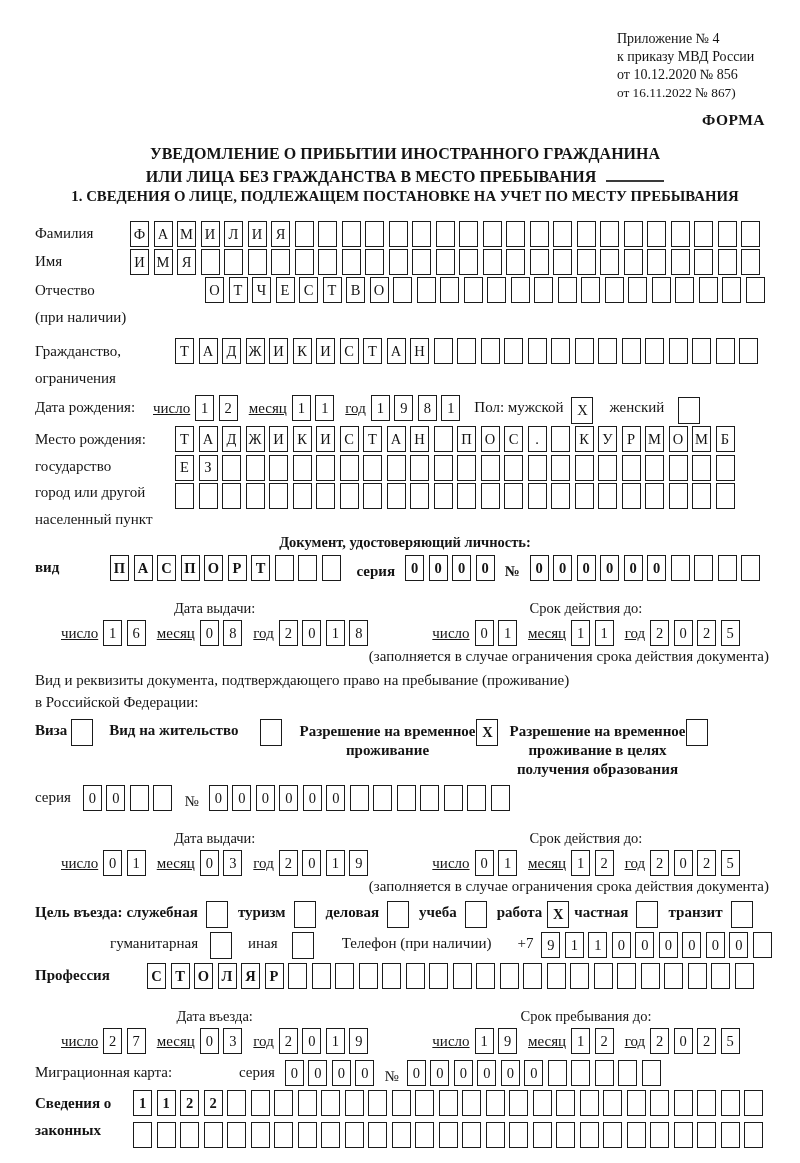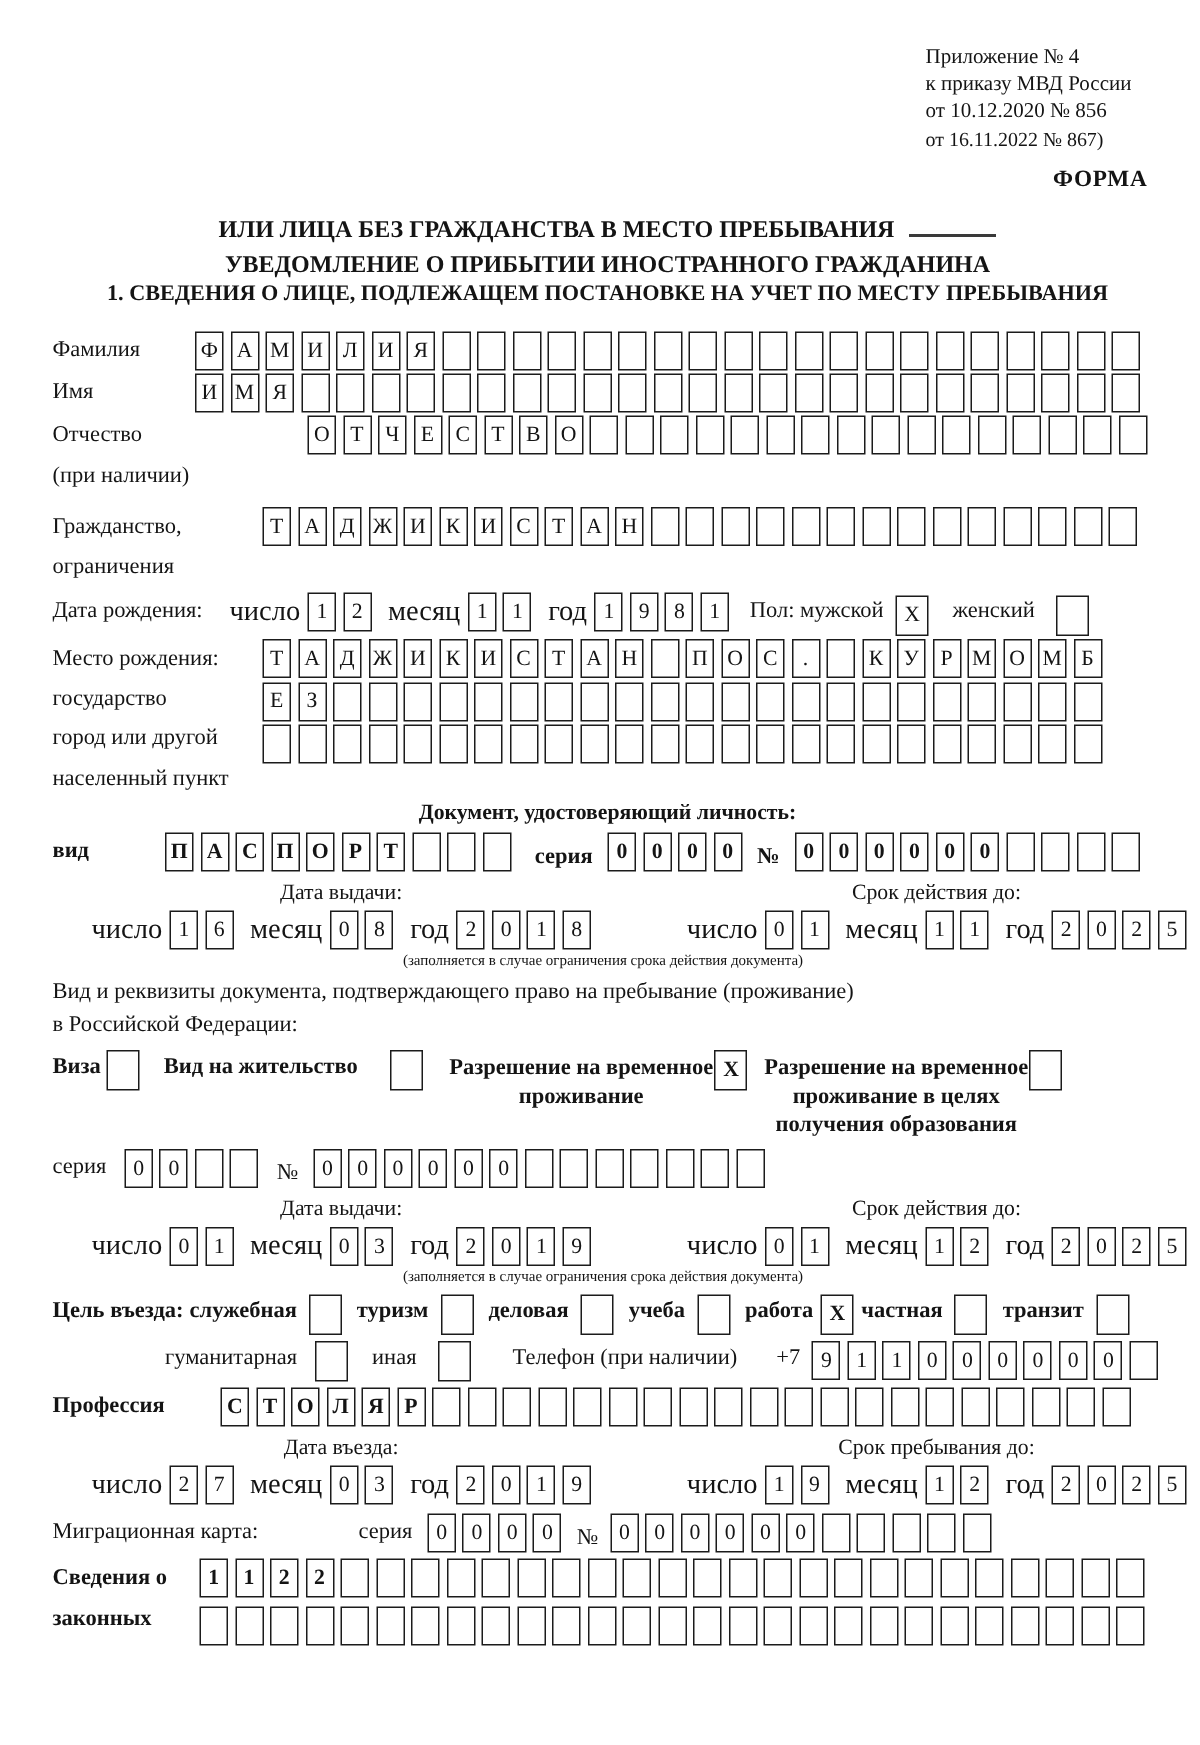--- a/index.html
+++ b/index.html
@@ -23,27 +23,27 @@
   .boxes{display:flex;gap:4.5px;flex:none;}
   .cell{width:19px;height:26px;box-sizing:border-box;border:1.7px solid #1b1b1b;display:flex;align-items:center;justify-content:center;font-size:14.5px;background:#fff;flex:none;}
   .cb .cell{width:22px;height:27px;}
   .w95{width:95px;}  .w170{width:170px;}  .w140{width:140px;}  .w75{width:75px;} .w112{width:112px;}
   .mt8{margin-top:8px;} .mt20{margin-top:4px;} .mt16{margin-top:16px;} .mt4{margin-top:4px;font-weight:bold;} .mt6{margin-top:6px;}
   .stack div{line-height:26.5px;font-size:15px;}
   .stackboxes .boxes{margin-bottom:2.5px;}
 
   
   .daterow{display:flex;align-items:center;flex:none;}
-  .dlabel{font-size:19px;margin:0 5px 0 11px;flex:none;}
+  .dlabel{font-size:15px;margin:0 5px 0 11px;flex:none;text-decoration:underline;}
   .daterow .dlabel:first-child{margin-left:0;}
   .colhead{text-align:center;font-size:14.5px;margin-bottom:3px;}
-  .twocol{display:flex;align-items:flex-start;margin-top:6px;}
+  .twocol{display:flex;align-items:flex-start;margin-top:19px;}
   .tc-left{margin-left:26px;}
   .tc-right{margin-left:64px;}
-  .note{font-size:10px;text-align:center;padding-right:6px;margin-top:2px;}
+  .note{font-size:15px;text-align:right;padding-right:6px;margin-top:2px;}
 
   
   .optlabel{font-size:15px;padding-top:5px;flex:none;}
   .optwrap{white-space:normal;text-align:center;width:178px;line-height:19px;padding-top:5px;font-size:15px;flex:none;}
   .opt-gap{margin-left:10px;} .opt-gap-lg{margin-left:16px;}
   .cbbox{margin-left:8px;margin-top:2px;}
 
   .introline{font-size:15px;line-height:22px;margin-top:4px;}
 </style>
 </head>
@@ -54,22 +54,22 @@
   <div class="appendix">
     <div>Приложение № 4</div>
     <div>к приказу МВД России</div>
     <div>от 10.12.2020 № 856</div>
     <div class="rev">от 16.11.2022 № 867)</div>
   </div>
 
   <div class="forma">ФОРМА</div>
 
   <div class="title">
+    <div>УВЕДОМЛЕНИЕ О ПРИБЫТИИ ИНОСТРАННОГО ГРАЖДАНИНА</div>
     <div><span>ИЛИ ЛИЦА БЕЗ ГРАЖДАНСТВА В МЕСТО ПРЕБЫВАНИЯ</span><span class="title-underline"></span></div>
-    <div>УВЕДОМЛЕНИЕ О ПРИБЫТИИ ИНОСТРАННОГО ГРАЖДАНИНА</div>
   </div>
 
   <div class="sec1">1. СВЕДЕНИЯ О ЛИЦЕ, ПОДЛЕЖАЩЕМ ПОСТАНОВКЕ НА УЧЕТ ПО МЕСТУ ПРЕБЫВАНИЯ</div>
 
   <div class="row mt16">
     <span class="flabel w95">Фамилия</span>
     <span class="boxes">
         <span class="cell">Ф</span>
         <span class="cell">А</span>
         <span class="cell">М</span>

